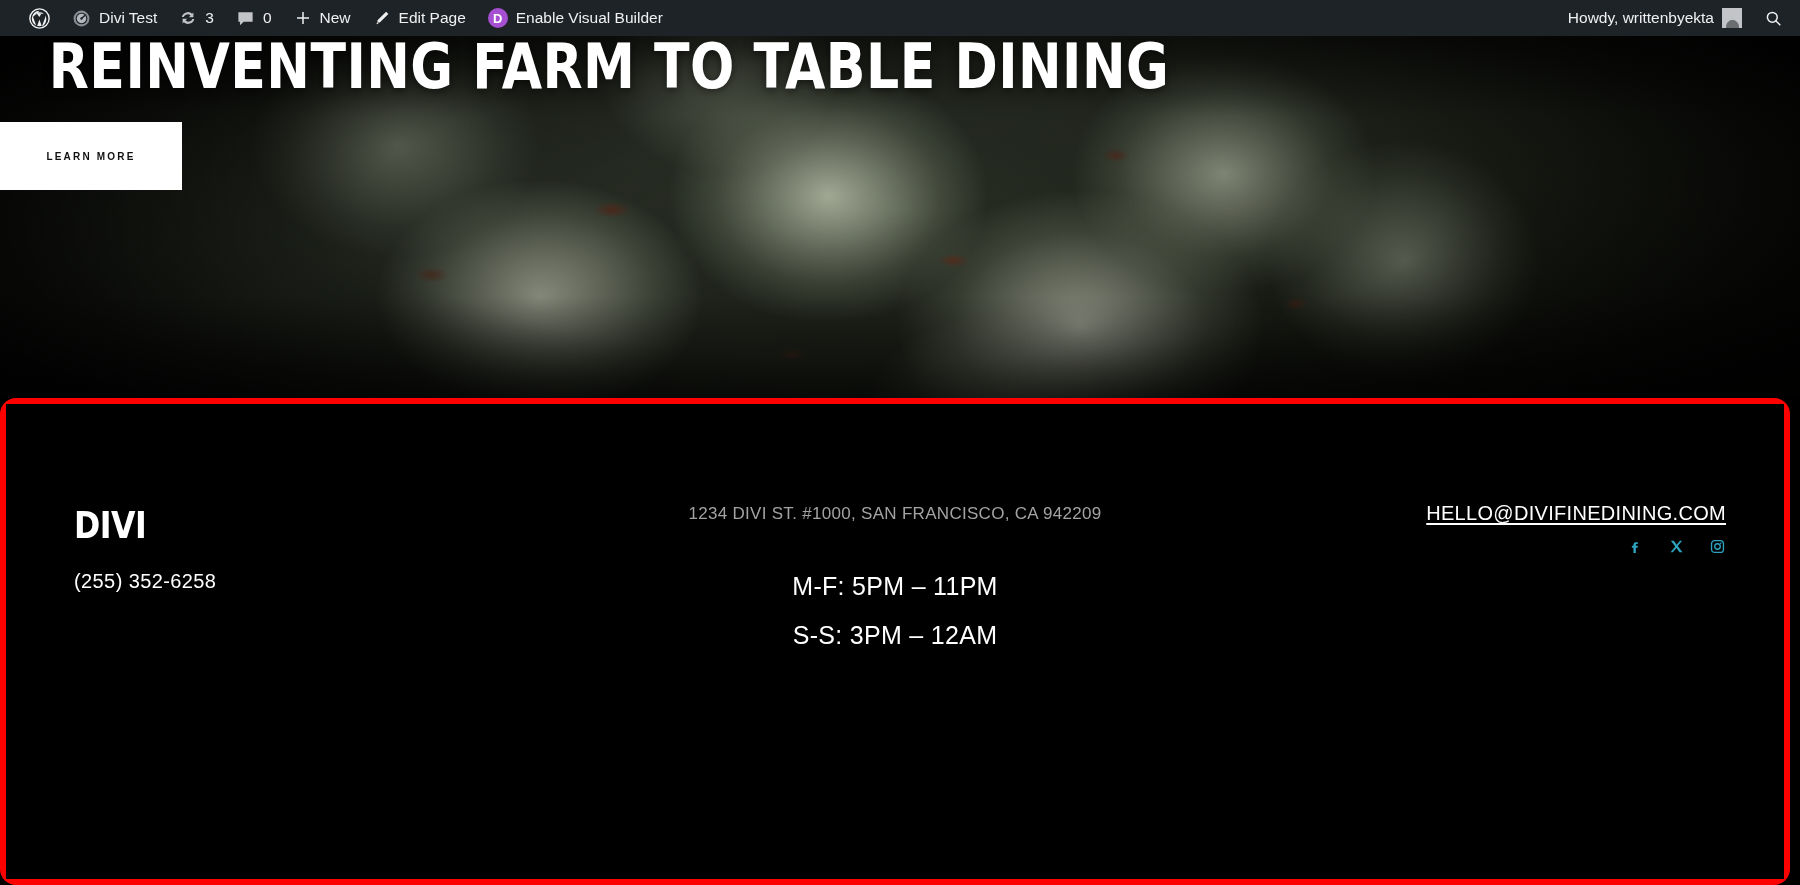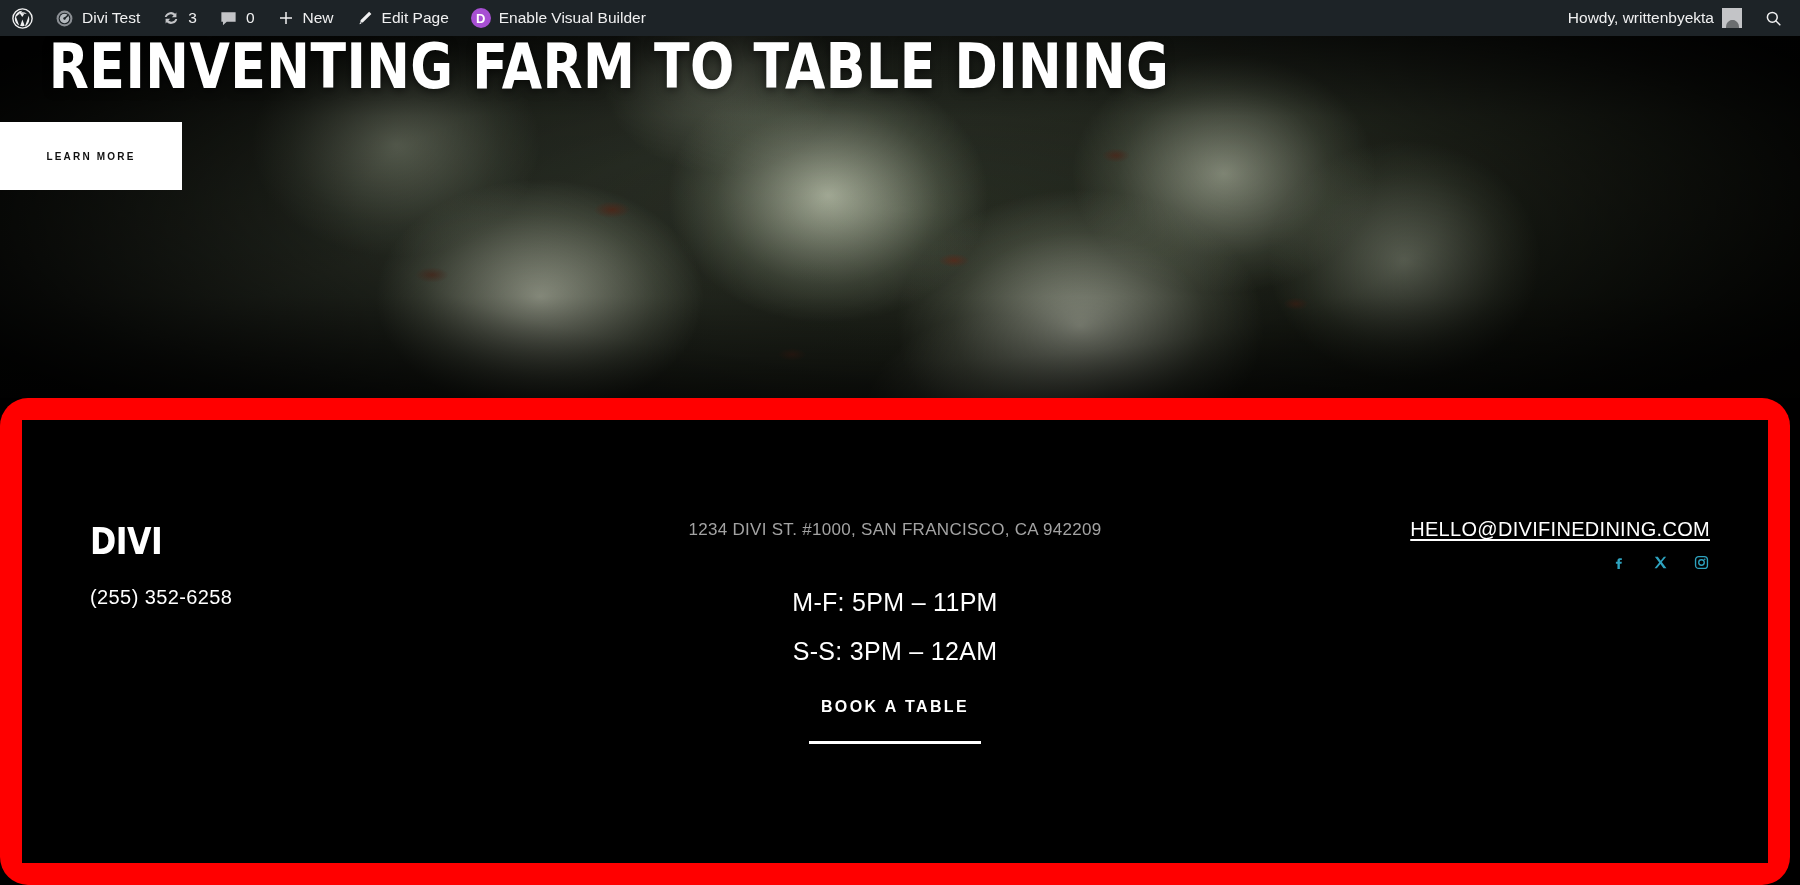--- a/index.html
+++ b/index.html
@@ -12,20 +12,21 @@
 
   
   #admin-bar {
     position:absolute; top:0; left:0;
     width:1800px; height:36px;
     background:#1d2327;
     display:flex; align-items:center;
     color:#f0f0f1;
     font-size:15.5px;
     z-index:50;
+    padding-left:17px;
   }
   .ab-item {
     display:flex; align-items:center; gap:8px;
     height:36px; padding:0 11px;
     color:#f0f0f1; white-space:nowrap; cursor:default;
   }
   .ab-item:first-child { padding-left:12px; }
   .ab-spacer { flex:1; }
   .ab-icon { display:inline-flex; align-items:center; justify-content:center; }
   .ab-icon svg { display:block; }
@@ -112,22 +113,22 @@
     letter-spacing:2.2px;
     cursor:pointer;
   }
 
   
   #footer-outline {
     position:absolute;
     left:0; top:398px;
     width:1790px; height:487px;
     background:#ff0000;
-    border-radius:28px;
-    padding:22px;
+    border-radius:16px;
+    padding:6px;
     overflow:hidden;
   }
   #footer-inner {
     width:100%; height:100%;
     background:#000000;
     position:relative;
   }
   .f-col { position:absolute; }
 
   #footer-logo {
@@ -309,19 +310,15 @@
       </span>
       <span class="social-ico">
         <svg width="17" height="17" viewBox="0 0 24 24">
           <rect x="3.6" y="3.6" width="16.8" height="16.8" rx="4.6" fill="none" stroke="#2ea3bf" stroke-width="1.9"></rect>
           <circle cx="12" cy="12" r="3.9" fill="none" stroke="#2ea3bf" stroke-width="1.9"></circle>
           <circle cx="16.6" cy="7.4" r="1.15" fill="#2ea3bf"></circle>
         </svg>
       </span>
     </div>
 
-    <div class="f-col" id="book-wrap">
-      <span id="book-label">BOOK A TABLE</span>
-      <span id="book-rule"></span>
-    </div>
 
   </footer>
 </div>
 
 </body></html>

